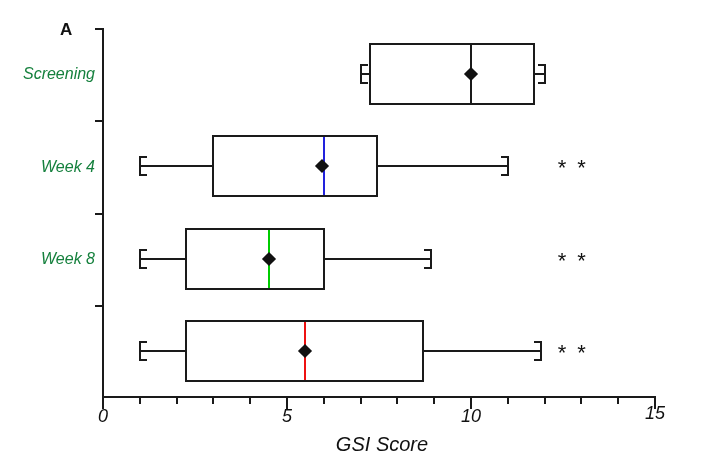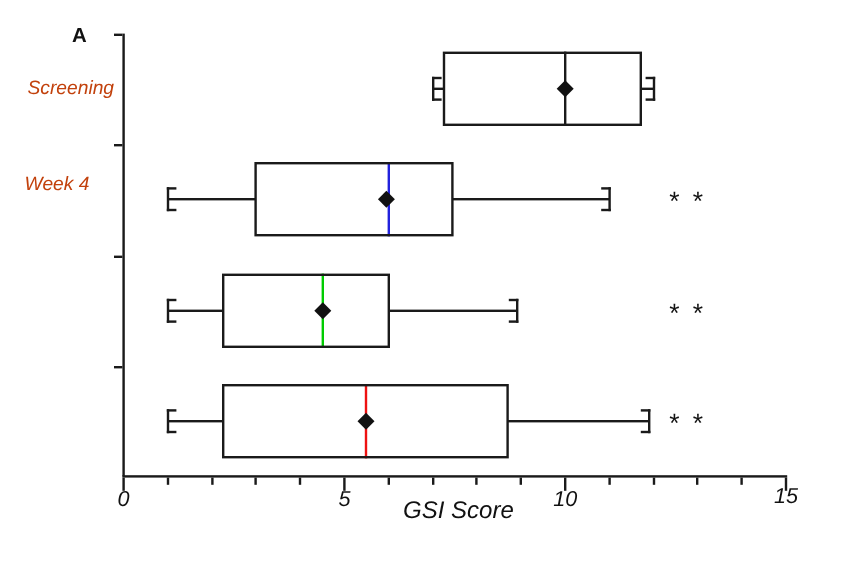--- a/index.html
+++ b/index.html
@@ -4,21 +4,21 @@
 <style>
   html,body{margin:0;padding:0;background:#fff;}
   #figure{
     position:relative;width:721px;height:469px;background:#ffffff;overflow:hidden;
     font-family:"Liberation Sans","DejaVu Sans",sans-serif;color:#111;
   }
   .abs{position:absolute;}
   #panel-label{font-weight:bold;font-size:17px;font-style:normal;}
   .cat-label{
     font-style:italic;font-size:16px;line-height:1.35;text-align:right;
-    white-space:pre-line;color:#c2410c;
+    white-space:pre-line;color:#15803d;
   }
   .tick-label{font-style:italic;font-size:18px;color:#111;transform:translateX(-50%);}
   #x-axis-title{font-style:italic;font-size:20px;color:#111;transform:translateX(-50%);}
   .axis-line,.tick{background:#1a1a1a;}
   .whisker-line{background:#1a1a1a;height:2px;}
   .cap-left{border-left:2px solid #1a1a1a;border-top:2px solid #1a1a1a;border-bottom:2px solid #1a1a1a;}
   .cap-right{border-right:2px solid #1a1a1a;border-top:2px solid #1a1a1a;border-bottom:2px solid #1a1a1a;}
   .box{border:2px solid #1a1a1a;background:transparent;box-sizing:border-box;}
   .median{width:2px;}
   .diamond{width:10px;height:10px;background:#111;transform:rotate(45deg);}
@@ -50,21 +50,22 @@
       <div class="abs tick" style="left: 654px; top: 398px; width: 2px; height: 11px;"></div>
       <div class="abs tick-label" style="left: 103px; top: 406px;">0</div>
       <div class="abs tick-label" style="left: 287px; top: 406px;">5</div>
       <div class="abs tick-label" style="left: 471px; top: 406px; font-style: italic;">10</div>
       <div class="abs tick-label" style="left: 655px; top: 403px;">15</div>
       <div class="abs tick" style="left: 95px; top: 28px; width: 7px; height: 2px;"></div>
       <div class="abs tick" style="left: 95px; top: 120.25px; width: 7px; height: 2px;"></div>
       <div class="abs tick" style="left: 95px; top: 212.5px; width: 7px; height: 2px;"></div>
       <div class="abs tick" style="left: 95px; top: 304.75px; width: 7px; height: 2px;"></div>
       <div class="abs cat-label" style="left: 0px; top: 74.125px; width: 95px; transform: translateY(-50%);">Screening</div>
-      <div class="abs cat-label" style="left: 0px; top: 154px; width: 95px; transform: translateY(-50%); text-align: center;">Week 4</div>
+      <div class="abs cat-label" style="left: 0px; top: 167px; width: 95px; transform: translateY(-50%);">Week 4</div>
+      <div class="abs cat-label" style="left: 0px; top: 258.625px; width: 95px; transform: translateY(-50%);">Week 8</div>
       <div class="abs whisker-line" style="left: 360.6px; top: 73px; width: 9.2px;"></div>
       <div class="abs whisker-line" style="left: 533.56px; top: 73px; width: 11.04px;"></div>
       <div class="abs cap-left" style="left: 359.6px; top: 64px; width: 8px; height: 20px; box-sizing: border-box;"></div>
       <div class="abs cap-right" style="left: 537.6px; top: 64px; width: 8px; height: 20px; box-sizing: border-box;"></div>
       <div class="abs median" style="left: 470px; top: 43px; height: 62px; background: rgb(26, 26, 26);"></div>
       <div class="abs box" style="left: 368.8px; top: 43px; width: 165.76px; height: 62px;"></div>
       <div class="abs diamond" style="left: 466px; top: 69px;"></div>
       <div class="abs whisker-line" style="left: 139.8px; top: 165px; width: 73.6px;"></div>
       <div class="abs whisker-line" style="left: 377.16px; top: 165px; width: 130.64px;"></div>
       <div class="abs cap-left" style="left: 138.8px; top: 156px; width: 8px; height: 20px; box-sizing: border-box;"></div>
@@ -83,14 +84,14 @@
       <div class="abs sig" style="left: 573px; top: 250px;">* *</div>
       <div class="abs whisker-line" style="left: 139.8px; top: 350px; width: 46px;"></div>
       <div class="abs whisker-line" style="left: 423.16px; top: 350px; width: 117.76px;"></div>
       <div class="abs cap-left" style="left: 138.8px; top: 341px; width: 8px; height: 20px; box-sizing: border-box;"></div>
       <div class="abs cap-right" style="left: 533.92px; top: 341px; width: 8px; height: 20px; box-sizing: border-box;"></div>
       <div class="abs median" style="left: 304.4px; top: 320px; height: 62px; background: rgb(238, 17, 17);"></div>
       <div class="abs box" style="left: 184.8px; top: 320px; width: 239.36px; height: 62px;"></div>
       <div class="abs diamond" style="left: 300.4px; top: 346px;"></div>
       <div class="abs sig" style="left: 573px; top: 342px;">* *</div>
     </div>
-  <div id="x-axis-title" class="abs" style="left:382px;top:415px;">GSI Score</div>
+  <div id="x-axis-title" class="abs" style="left:382px;top:433px;">GSI Score</div>
 </div>
 
 </body></html>

